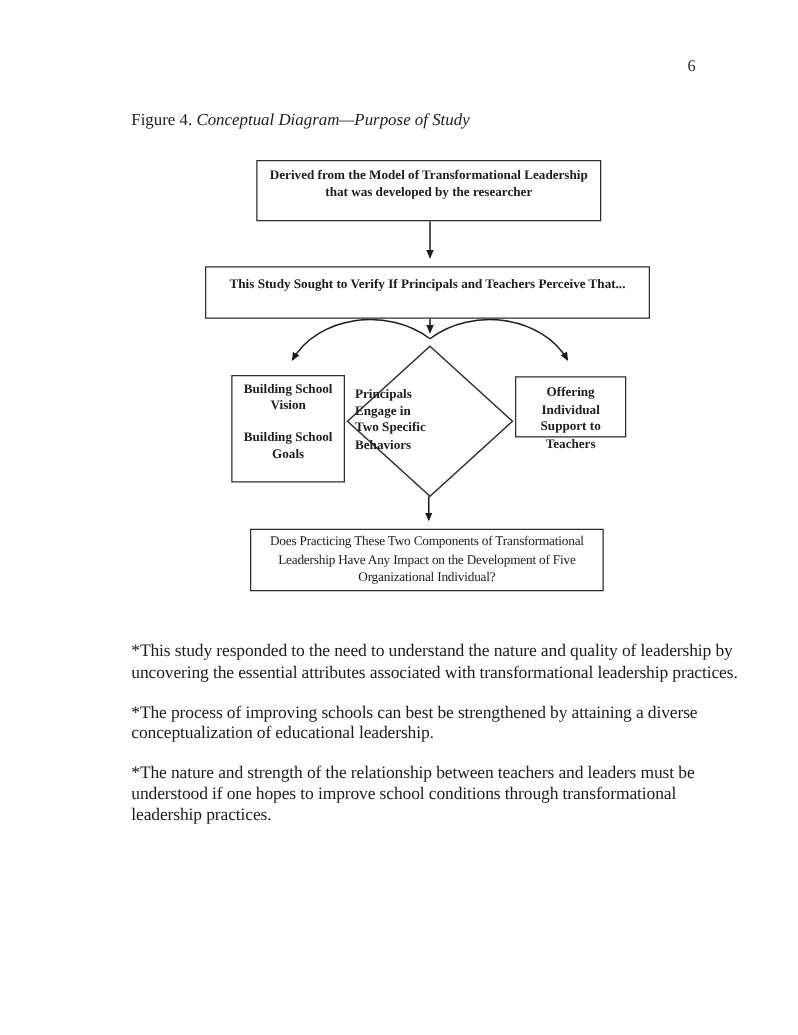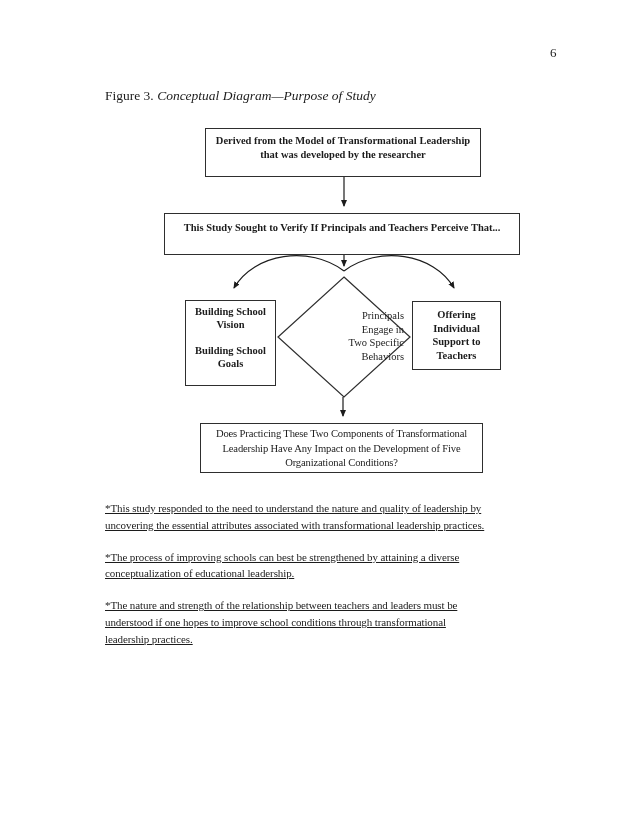--- a/index.html
+++ b/index.html
@@ -41,57 +41,56 @@
     left:164px;top:213px;width:356px;height:42px;
     font-size:10.5px;line-height:27px;
     white-space:nowrap;
   }
   .box-left{
     left:185px;top:300px;width:91px;height:86px;
     font-size:10.5px;line-height:13px;
     padding-top:4px;
   }
   .box-right{
-    left:412px;top:301px;width:89px;height:69px;
+    left:412px;top:301px;width:89px;height:49px;
     font-size:10.5px;line-height:13.5px;
     padding-top:6px;
   }
   .diamond-label{
     left:284px;top:309px;width:120px;
-    text-align:right;
-    font-weight:normal;
+    text-align:left;
+    font-weight:bold;
     font-size:10.5px;line-height:13.5px;
     white-space:pre-line;
   }
   .box-outcome{
     left:200px;top:423px;width:283px;height:50px;
     font-weight:normal;
     font-size:10.6px;line-height:14.5px;
     letter-spacing:-0.15px;
     padding-top:3px;
   }
   .notes{
-    left:105px;top:500px;width:520px;
-    font-size:11px;line-height:16.8px;
+    left:105px;top:514px;width:520px;
+    font-size:14px;line-height:16.8px;
     letter-spacing:-0.1px;
-    text-decoration:underline;
   }
   .notes p{
     margin:0 0 15px 0;
     white-space:pre-line;
   }
 </style>
 </head>
 <body>
 
 <div class="page">
 
   <div class="abs page-number">6</div>
 
-  <div class="abs caption"><span>Figure 3. </span><span class="italic">Conceptual Diagram—Purpose of Study</span></div>
+  <div class="abs caption"><span>Figure 4. </span><span class="italic">Conceptual Diagram—Purpose of Study</span></div>
 
   <svg class="abs connectors" width="638" height="828" viewBox="0 0 638 828">
     <defs>
       <marker id="ah" markerWidth="9" markerHeight="9" refX="6" refY="3" orient="auto" markerUnits="userSpaceOnUse">
         <path d="M0,0 L7,3 L0,6 Z" fill="#1c1c1c"></path>
       </marker>
     </defs>
     <g stroke="#1c1c1c" stroke-width="1.2" fill="none">
       <line x1="344" y1="177" x2="344" y2="206" marker-end="url(#ah)"></line>
       <line x1="344" y1="244" x2="344" y2="266" marker-end="url(#ah)"></line>
@@ -118,21 +117,21 @@
 Two Specific
 Behaviors</div>
 
   <div class="abs dbox box-right">Offering
 Individual
 Support to
 Teachers</div>
 
   <div class="abs dbox box-outcome">Does Practicing These Two Components of Transformational
 Leadership Have Any Impact on the Development of Five
-Organizational Conditions?</div>
+Organizational Individual?</div>
 
   <div class="abs notes">
     <p>*This study responded to the need to understand the nature and quality of leadership by
 uncovering the essential attributes associated with transformational leadership practices.</p>
     <p>*The process of improving schools can best be strengthened by attaining a diverse
 conceptualization of educational leadership.</p>
     <p>*The nature and strength of the relationship between teachers and leaders must be
 understood if one hopes to improve school conditions through transformational
 leadership practices.</p>
   </div>

